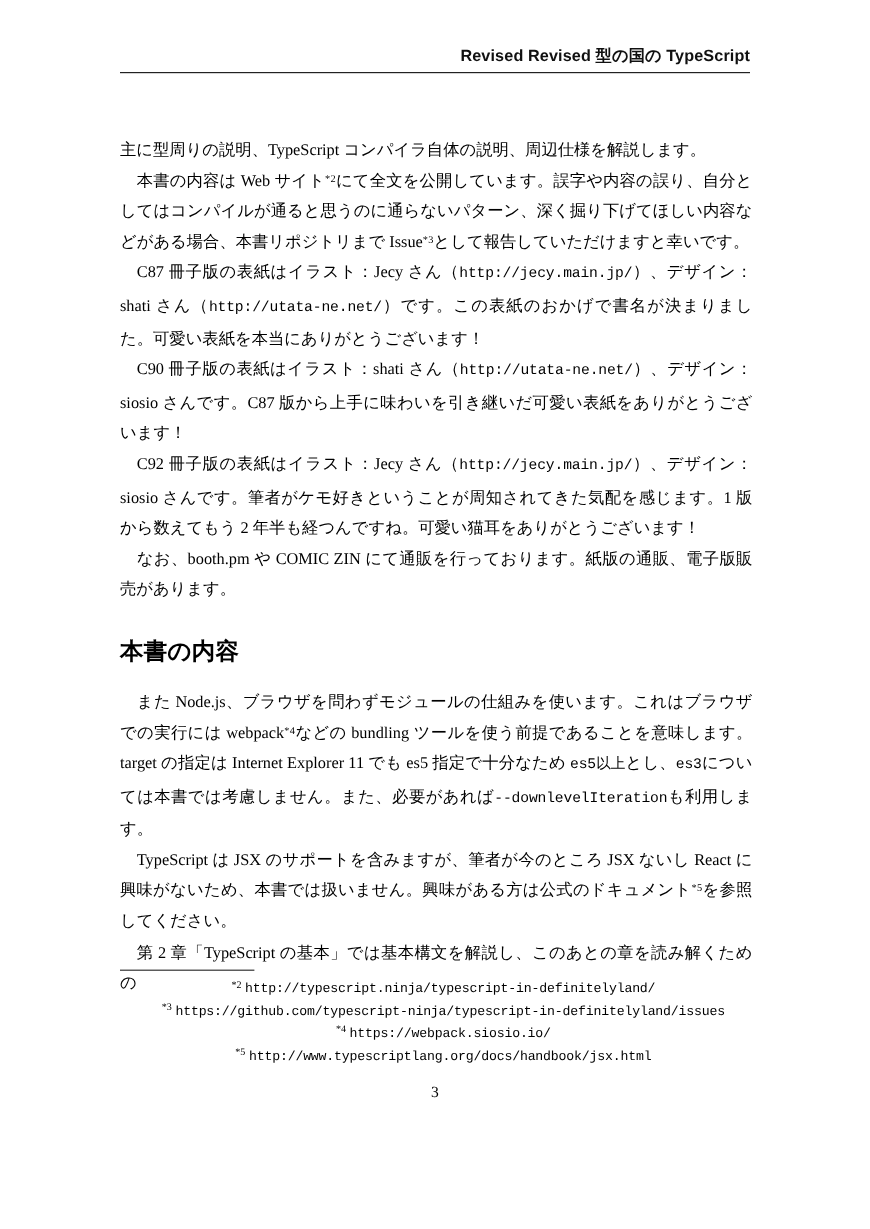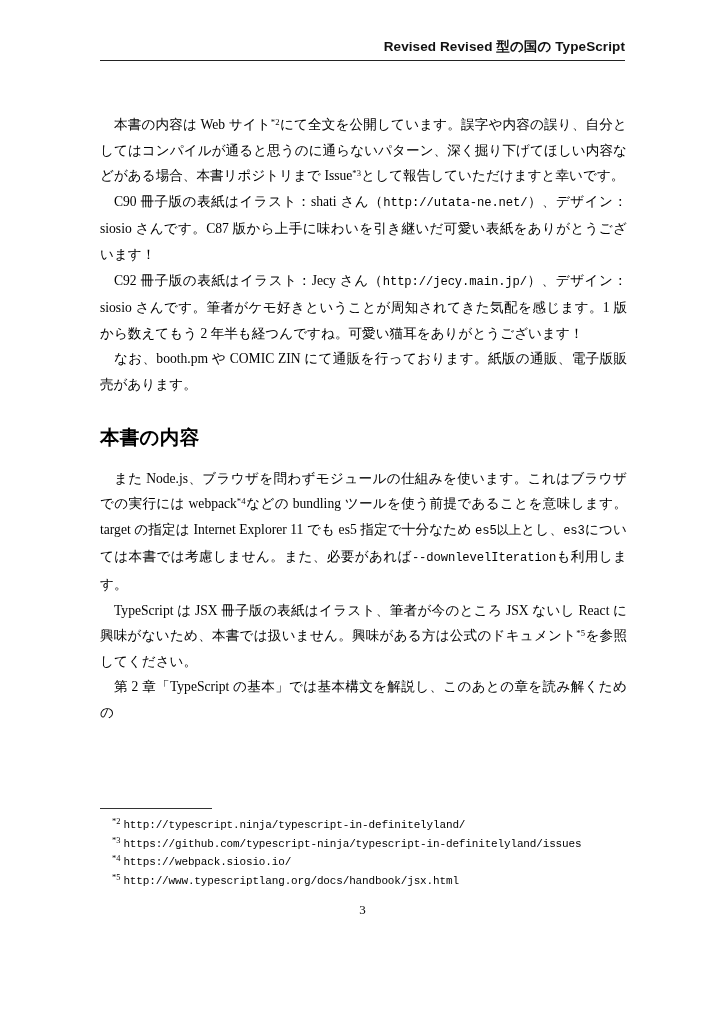--- a/index.html
+++ b/index.html
@@ -91,20 +91,21 @@
   }
   .gap-before-head { height: 26px; }
   .gap-after-head  { height: 16px; }
 
   
   .footnotes {
     position: absolute;
     left: 100px;
     top: 808px;
     width: 527px;
+    text-align: center;
   }
   .fn-rule {
     width: 112px;
     border-bottom: 1px solid #333;
     margin-bottom: 7px;
   }
   .fn-line {
     font-size: 11px;
     line-height: 17.5px;
     padding-left: 12px;
@@ -138,39 +139,41 @@
 
 <div class="page">
 
   <div class="header-zone">
     <div class="header-title">Revised Revised 型の国の TypeScript</div>
     <div class="header-rule"></div>
   </div>
 
   <div class="body-col">
 
+    <p class="para noindent"><span>主に型周りの説明、TypeScript コンパイラ自体の説明、周辺仕様を解説します。</span></p>
 
     <p class="para"><span>本書の内容は Web サイト</span><span class="fnref">*2</span><span>にて全文を公開しています。誤字や内容の誤り、自分としてはコンパイルが通ると思うのに通らないパターン、深く掘り下げてほしい内容などがある場合、本書リポジトリまで Issue</span><span class="fnref">*3</span><span>として報告していただけますと幸いです。</span></p>
 
 
+    <p class="para"><span>C87 冊子版の表紙はイラスト：Jecy さん（</span><span class="mono">http://jecy.main.jp/</span><span>）、デザイン：shati さん（</span><span class="mono">http://utata-ne.net/</span><span>）です。この表紙のおかげで書名が決まりました。可愛い表紙を本当にありがとうございます！</span></p>
 
     <p class="para"><span>C90 冊子版の表紙はイラスト：shati さん（</span><span class="mono">http://utata-ne.net/</span><span>）、デザイン：siosio さんです。C87 版から上手に味わいを引き継いだ可愛い表紙をありがとうございます！</span></p>
 
     <p class="para"><span>C92 冊子版の表紙はイラスト：Jecy さん（</span><span class="mono">http://jecy.main.jp/</span><span>）、デザイン：siosio さんです。筆者がケモ好きということが周知されてきた気配を感じます。1 版から数えてもう 2 年半も経つんですね。可愛い猫耳をありがとうございます！</span></p>
 
     <p class="para"><span>なお、booth.pm や COMIC ZIN にて通販を行っております。紙版の通販、電子版販売があります。</span></p>
 
     <div class="gap-before-head"></div>
     <h2 class="section-head">本書の内容</h2>
     <div class="gap-after-head"></div>
 
 
     <p class="para"><span>また Node.js、ブラウザを問わずモジュールの仕組みを使います。これはブラウザでの実行には webpack</span><span class="fnref">*4</span><span>などの bundling ツールを使う前提であることを意味します。target の指定は Internet Explorer 11 でも es5 指定で十分なため </span><span class="mono">es5以上</span><span>とし、</span><span class="mono">es3</span><span>については本書では考慮しません。また、必要があれば</span><span class="mono">--downlevelIteration</span><span>も利用します。</span></p>
 
-    <p class="para"><span>TypeScript は JSX 冊子版の表紙はイラスト、筆者が今のところ JSX ないし React に興味がないため、本書では扱いません。興味がある方は公式のドキュメント</span><span class="fnref">*5</span><span>を参照してください。</span></p>
+    <p class="para"><span>TypeScript は JSX のサポートを含みますが、筆者が今のところ JSX ないし React に興味がないため、本書では扱いません。興味がある方は公式のドキュメント</span><span class="fnref">*5</span><span>を参照してください。</span></p>
 
 
     <p class="para"><span>第 2 章「TypeScript の基本」では基本構文を解説し、このあとの章を読み解くための</span></p>
 
   </div>
 
   <div class="footnotes">
     <div class="fn-rule"></div>
 
     <div class="fn-line">

